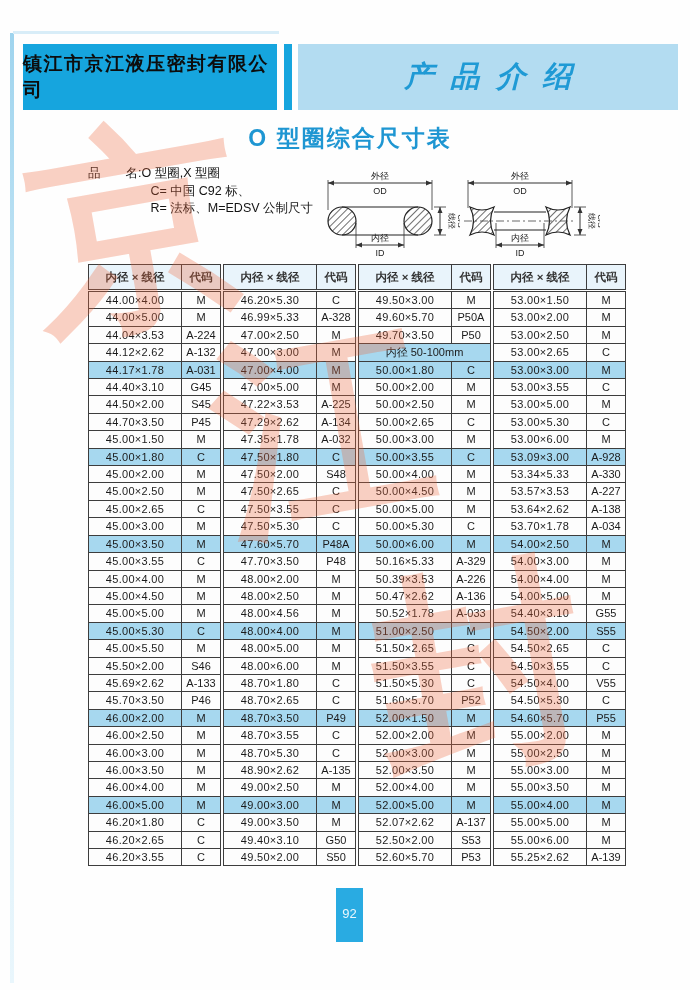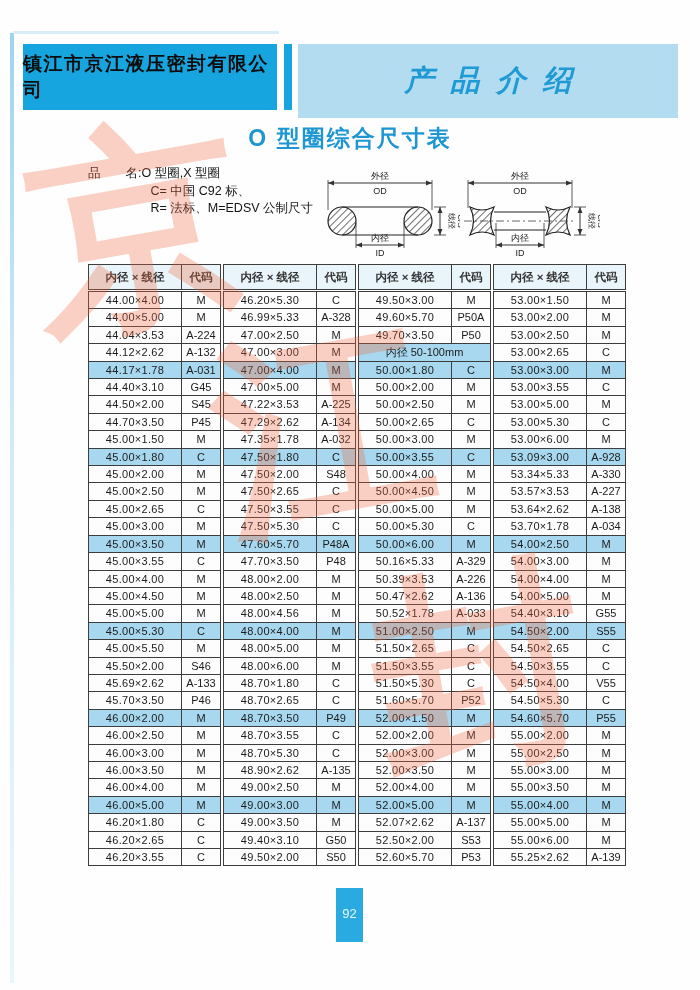--- a/index.html
+++ b/index.html
@@ -7,21 +7,21 @@
         font-family:"Liberation Sans",sans-serif;}
   .left-bar{position:absolute;left:10px;top:33px;width:4px;height:950px;
         background:linear-gradient(180deg,#9fd4ee,#cfeaf7 40%,#e9f6fc);}
   .top-line{position:absolute;left:13px;top:31px;width:266px;height:3px;background:#d8edf8;}
 
   .header-dark{position:absolute;left:23px;top:44px;width:254px;height:66px;background:#16a5de;
         display:flex;align-items:center;justify-content:center;}
   .company{font-family:"DejaVu Serif",serif;font-weight:bold;font-size:19px;
         letter-spacing:1.5px;color:#0d0d0d;}
   .header-stripe{position:absolute;left:284px;top:44px;width:8px;height:66px;background:#16a5de;}
-  .header-light{position:absolute;left:298px;top:44px;width:380px;height:74px;background:#b3dcf1;
+  .header-light{position:absolute;left:298px;top:44px;width:380px;height:66px;background:#b3dcf1;
         display:flex;align-items:center;justify-content:center;}
   .section-name{font-family:"DejaVu Serif",serif;font-weight:bold;font-style:italic;
         font-size:29px;letter-spacing:17px;color:#1f9ad5;padding-left:17px;}
 
   .page-title{position:absolute;left:0;top:123px;width:700px;text-align:center;
         font-size:23px;font-weight:bold;color:#1e96d2;letter-spacing:2px;}
 
   .info{position:absolute;left:88px;top:165px;font-size:12.5px;color:#141414;
         line-height:17.5px;}
   .info div{white-space:pre;}

